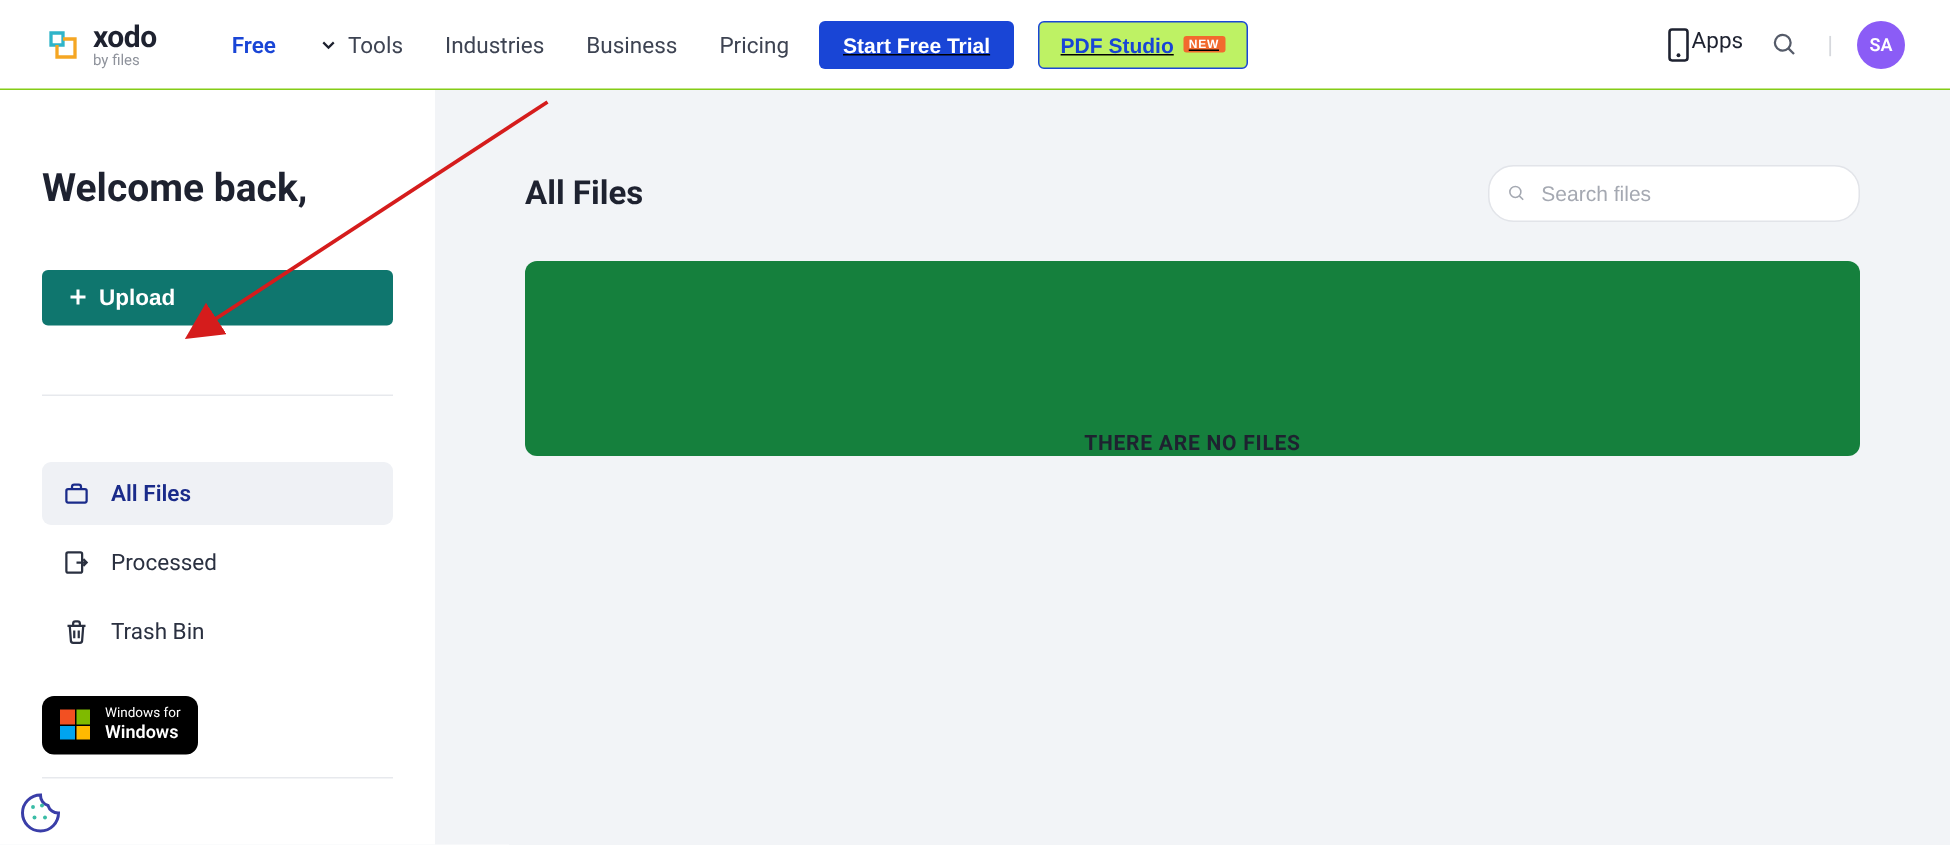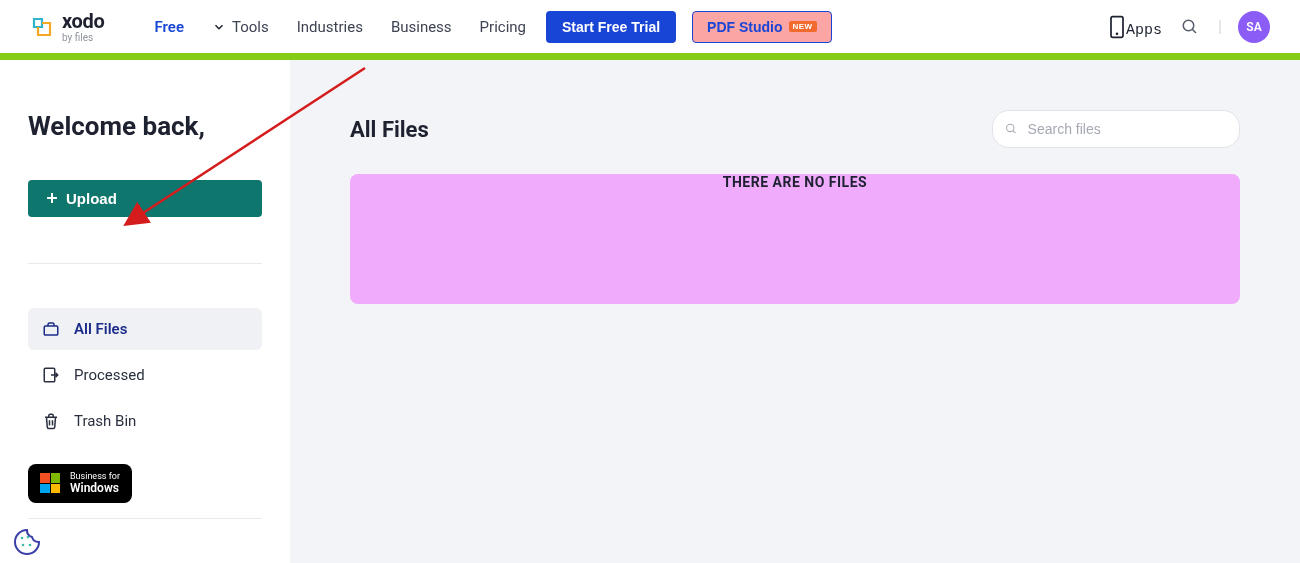--- a/index.html
+++ b/index.html
@@ -1,37 +1,37 @@
 <!DOCTYPE html>
 <html><head>
 <meta charset="utf-8">
 <style>
 * { margin: 0; padding: 0; box-sizing: border-box; }
 body { font-family: -apple-system, BlinkMacSystemFont, "Segoe UI", Roboto, Arial, sans-serif; width: 1300px; height: 563px; background: #fff; overflow: hidden; position: relative; }
 
 
-.header { height: 60px; border-bottom: 7px solid #84cc16; display: flex; align-items: center; padding: 2px 30px; }
+.header { height: 60px; border-bottom: 1px solid #84cc16; display: flex; align-items: center; padding: 2px 30px; }
 .logo { display: flex; align-items: center; margin-right: 50px; }
 .logo-mark { width: 24px; height: 24px; margin-right: 8px; }
 .logo-text { display: flex; flex-direction: column; line-height: 1; }
 .logo-name { font-size: 20px; font-weight: 700; color: #1e2230; letter-spacing: -0.3px; }
 .logo-sub { font-size: 10px; color: #8f939c; margin-top: 2px; }
 
 .nav { display: flex; align-items: center; gap: 28px; }
 .nav-item { font-size: 15px; color: #3d4352; text-decoration: none; cursor: pointer; display: inline-flex; align-items: center; gap: 6px; }
 .nav-item.active { color: #1945d6; font-weight: 600; }
 .chev { display: inline-block; }
 
-.nav-right { margin-left: 20px; display: flex; align-items: center; gap: 16px; }
+.nav-right { margin-left: 20px; display: flex; align-items: center; gap: 16px; text-decoration: underline; }
 .btn-primary { background: #1945d6; color: #fff; border: none; padding: 8px 16px; border-radius: 4px; font-size: 14px; font-weight: 600; cursor: pointer; }
-.btn-outline { background: #fca5a5; color: #1945d6; border: 1.5px solid #1945d6; padding: 7px 14px; border-radius: 4px; font-size: 14px; font-weight: 600; cursor: pointer; display: inline-flex; align-items: center; gap: 6px; }
+.btn-outline { background: #bef264; color: #1945d6; border: 1.5px solid #1945d6; padding: 7px 14px; border-radius: 4px; font-size: 14px; font-weight: 600; cursor: pointer; display: inline-flex; align-items: center; gap: 6px; }
 .badge-new { background: #f26a2e; color: #fff; font-size: 8px; font-weight: 700; padding: 1px 4px; border-radius: 2px; letter-spacing: 0.5px; }
 
 .header-actions { margin-left: auto; display: flex; align-items: center; gap: 16px; }
-.apps { display: flex; align-items: flex-end; gap: 0; color: #1e2230; font-size: 15px; cursor: pointer; font-family: Liberation Mono, monospace; }
+.apps { display: flex; align-items: flex-start; gap: 0; color: #1e2230; font-size: 15px; cursor: pointer; }
 .icon-btn { width: 24px; height: 24px; display: flex; align-items: center; justify-content: center; cursor: pointer; color: #555b69; }
 .divider-v { color: #d6d8dd; }
 .avatar { width: 32px; height: 32px; border-radius: 50%; background: #8b5cf6; color: #fff; font-size: 12px; font-weight: 600; display: flex; align-items: center; justify-content: center; cursor: pointer; }
 
 
 .layout { display: flex; height: calc(100% - 60px); }
 .sidebar { width: 290px; background: #fff; padding: 50px 28px 0; position: relative; display: flex; flex-direction: column; }
 .main { flex: 1; background: #f2f4f7; padding: 50px 60px; position: relative; }
 
 .welcome { color: #1e2230; }
@@ -57,21 +57,21 @@
 
 .cookie-btn { position: absolute; bottom: 6px; left: 12px; width: 30px; height: 30px; cursor: pointer; }
 
 
 .main-head { display: flex; align-items: center; justify-content: space-between; margin-bottom: 26px; }
 .page-title { font-size: 22px; font-weight: 700; color: #1e2230; }
 .search-wrap { background: #fff; border: 1px solid #e2e4e9; border-radius: 17px; display: flex; align-items: center; padding: 0 12px; height: 38px; width: 248px; }
 .search-wrap input { border: none; outline: none; font-size: 14px; width: 100%; margin-left: 10px; color: #333; }
 .search-wrap input::placeholder { color: #a5a9b2; }
 
-.card { background: #f0abfc; border-radius: 8px; height: 130px; display: flex; align-items: flex-start; justify-content: center; }
+.card { background: #15803d; border-radius: 8px; height: 130px; display: flex; align-items: flex-end; justify-content: center; }
 .empty-msg { font-size: 14px; font-weight: 700; letter-spacing: 0.5px; color: #1e2230; }
 
 
 .arrow { position: absolute; pointer-events: none; }
 </style>
 </head>
 <body>
 
 <div class="header">
   <div class="logo">
@@ -165,21 +165,21 @@
     </div>
 
     <div class="download-btn">
       <div class="win-logo">
           <span></span>
           <span></span>
           <span></span>
           <span></span>
         </div>
       <div class="download-text">
-        <span class="small">Business for</span>
+        <span class="small">Windows for</span>
         <span class="big">Windows</span>
       </div>
     </div>
 
     <hr class="side-hr">
 
     <svg class="cookie-btn" viewBox="0 0 30 30">
       <path d="M15 3 a12 12 0 1 0 12 12 a7 7 0 0 1 -7 -5 a7 7 0 0 1 -5 -7 z" fill="none" stroke="#3a3ea8" stroke-width="2"></path>
       <circle cx="10" cy="11" r="1.3" fill="#3abca6"></circle>
         <circle cx="16" cy="10" r="1.3" fill="#3abca6"></circle>

